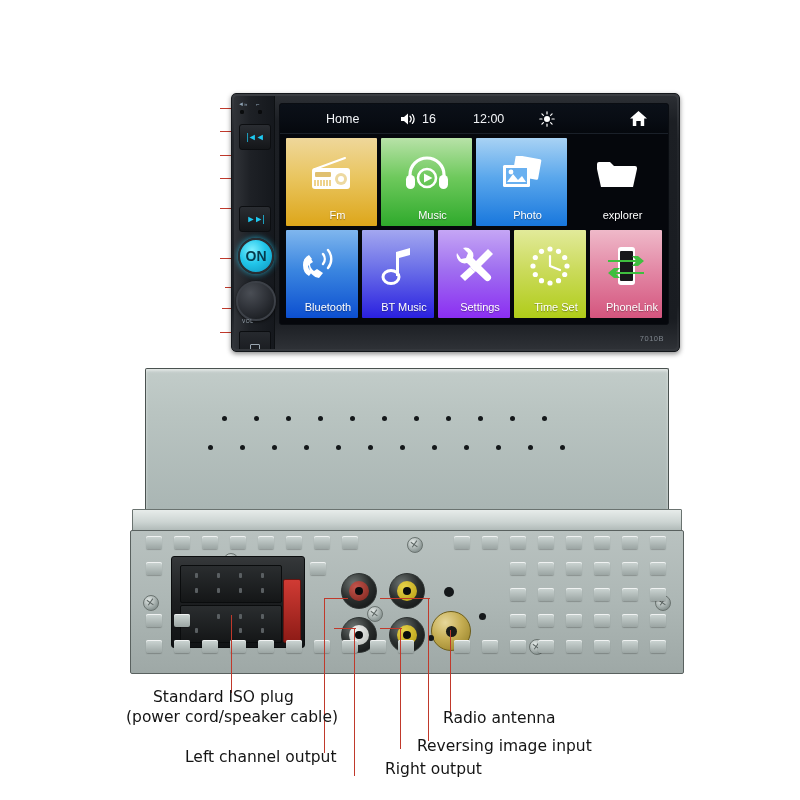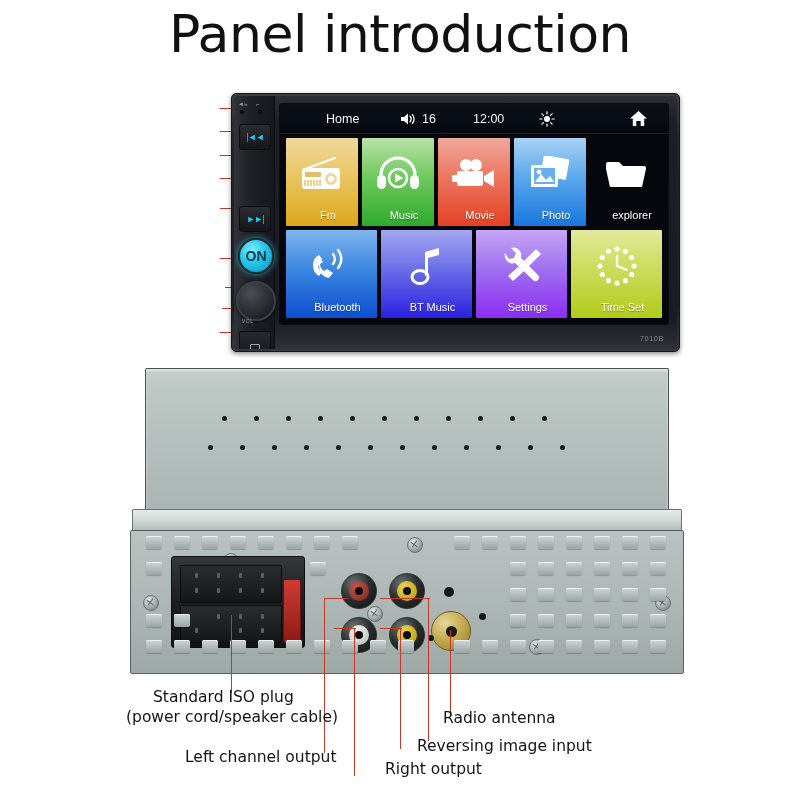--- a/index.html
+++ b/index.html
@@ -244,21 +244,20 @@
   .blbl{
     position:absolute;color:#141414;font-size:15.5px;
     font-family:"DejaVu Sans", sans-serif;white-space:nowrap;line-height:19px;
   }
 </style>
 </head>
 <body>
 
 <div id="stage">
 
-  <div id="page-title">Panel introduction</div>
 
   <div class="lbl" style="left:233px;top:100px;">
     <span class="r" style="position:relative;display:inline-block;">MIC hole</span>
   </div>
   <div class="lead" style="left:220px;top:108px;width:28px;"></div>
 
   <div class="lbl" style="left:233px;top:123px;">
     <span class="r" style="position:relative;display:inline-block;">previous track</span>
   </div>
   <div class="lead" style="left:220px;top:131px;width:26px;"></div>
@@ -397,32 +396,20 @@
                   <path d="M5 22 V19 a17 17 0 0 1 34 0 V22" stroke="#fff" stroke-width="3.2" fill="none" stroke-linecap="round"></path>
                   <rect x="1" y="19" width="9" height="14" rx="4.5" fill="#fff"></rect>
                   <rect x="34" y="19" width="9" height="14" rx="4.5" fill="#fff"></rect>
                   <circle cx="22" cy="22" r="9" fill="none" stroke="#fff" stroke-width="2.6"></circle>
                   <path d="M19 17.5 L27.5 22 L19 26.5 Z" fill="#fff"></path>
                 </svg>
               </div>
               <div class="tlabel">Music</div>
             </div>
 
-            <div class="tile t-movie">
-              <div class="ticon">
-                <svg width="46" height="32" viewBox="0 0 46 32">
-                  <circle cx="15" cy="7" r="6" fill="#fff"></circle>
-                  <circle cx="25" cy="7" r="6" fill="#fff"></circle>
-                  <rect x="6" y="13" width="26" height="15" rx="2" fill="#fff"></rect>
-                  <path d="M33 18 L43 12 V29 L33 23 Z" fill="#fff"></path>
-                  <rect x="1" y="17" width="6" height="7" rx="1.5" fill="#fff"></rect>
-                </svg>
-              </div>
-              <div class="tlabel">Movie</div>
-            </div>
 
             <div class="tile t-photo">
               <div class="ticon">
                 <svg width="44" height="36" viewBox="0 0 44 36">
                   <rect x="14" y="1" width="26" height="21" rx="1.5" fill="#fff" transform="rotate(10 27 11)"></rect>
                   <rect x="3" y="9" width="27" height="22" rx="1.5" fill="#fff"></rect>
                   <rect x="6" y="12" width="21" height="16" fill="#69b0f0"></rect>
                   <path d="M7 26 L13 18 L18 24 L22 20 L26 26 Z" fill="#fff"></path>
                   <circle cx="11" cy="16" r="2.4" fill="#fff"></circle>
                 </svg>
@@ -492,20 +479,31 @@
                     <circle cx="6.3" cy="12.5" r="2.6"></circle>
                       <circle cx="12.5" cy="6.3" r="2.6"></circle>
                   </g>
                   <line x1="21" y1="21" x2="21" y2="11" stroke="#fff" stroke-width="2.2" stroke-linecap="round"></line>
                   <line x1="21" y1="21" x2="31" y2="25" stroke="#fff" stroke-width="2.2" stroke-linecap="round"></line>
                 </svg>
               </div>
               <div class="tlabel">Time Set</div>
             </div>
 
+            <div class="tile t-phonelink">
+              <div class="ticon">
+                <svg width="40" height="42" viewBox="0 0 40 42">
+                  <rect x="12" y="2" width="17" height="38" rx="3" fill="#fff"></rect>
+                  <rect x="14" y="6" width="13" height="30" rx="1" fill="#17181a"></rect>
+                  <path d="M2 15 h28 l-4-4 h6 l6 5 -6 5 h-6 l4-4 H2 Z" fill="#3fbf3f"></path>
+                  <path d="M38 27 h-28 l4-4 h-6 l-6 5 6 5 h6 l-4-4 h28 Z" fill="#3fbf3f"></path>
+                </svg>
+              </div>
+              <div class="tlabel">PhoneLink</div>
+            </div>
           </div>
         </div>
       </div>
 
       <div id="model-no">7010B</div>
     </div>
   </div>
 
   <div id="chassis-top">
     <div class="hrow" style="left:76px;top:47px;gap:27px;">

